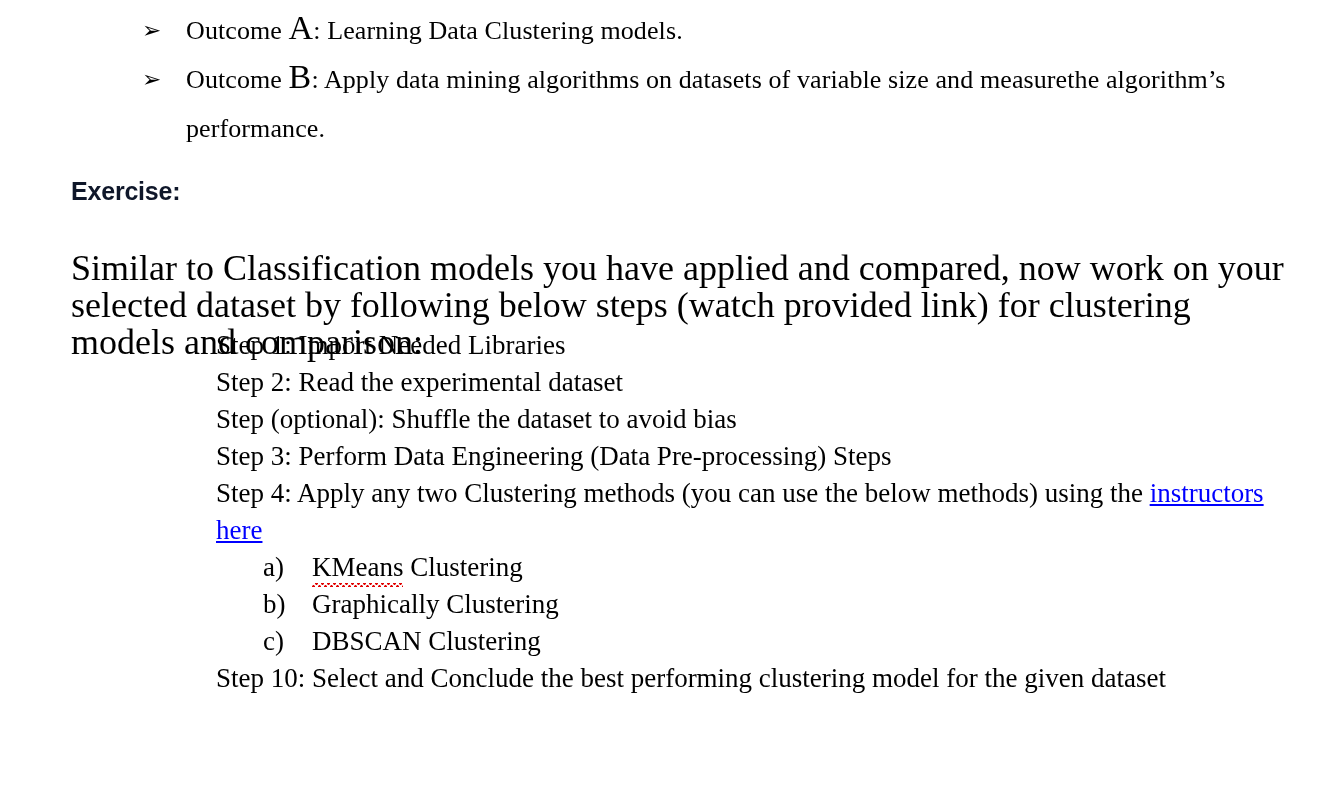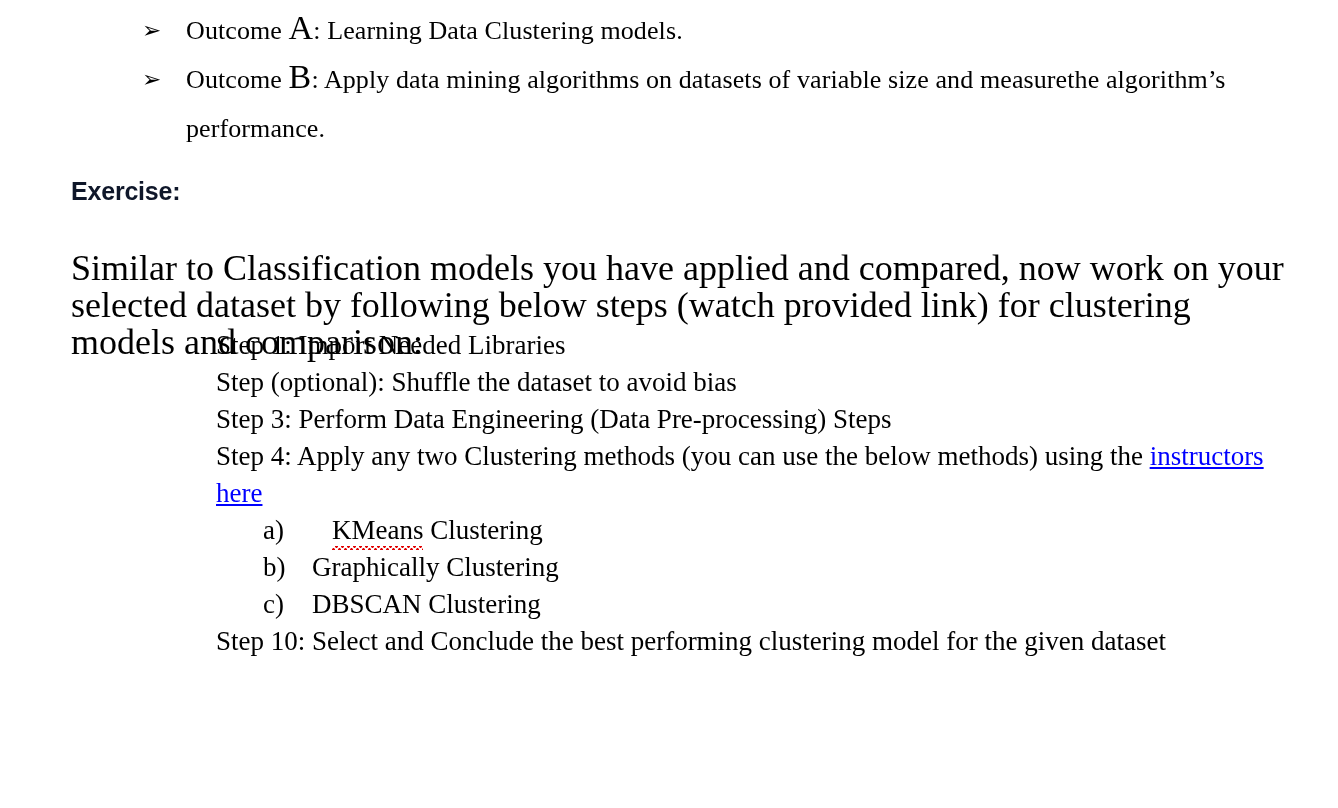--- a/index.html
+++ b/index.html
@@ -118,21 +118,20 @@
   .hyperlink {
     color: #0000FF;
     text-decoration: underline;
     text-decoration-color: #0000FF;
     text-underline-offset: 2px;
     cursor: pointer;
   }
   .misspelled {
     position: relative;
     display: inline-block;
-    margin-left: 20px;
   }
   .misspelled::after {
     content: "";
     position: absolute;
     left: 0;
     right: 0;
     bottom: -1px;
     height: 4px;
     background-image:
       radial-gradient(circle at 1.5px 3.2px, #e00000 1.1px, transparent 1.3px),
@@ -161,20 +160,21 @@
 
   </ul>
 
   <div class="exercise-heading">Exercise:</div>
 
   <div class="intro-paragraph">Similar to Classification models you have applied and compared, now work on your selected dataset by following below steps (watch provided link) for clustering models and comparison:</div>
 
   <div class="steps-block">
 
     <div class="step-line">Step 1: Import Needed Libraries</div>
+    <div class="step-line">Step 2: Read the experimental dataset</div>
     <div class="step-line">Step (optional): Shuffle the dataset to avoid bias</div>
     <div class="step-line">Step 3: Perform Data Engineering (Data Pre-processing) Steps</div>
 
     <div class="step-line"><span>Step 4: Apply any two Clustering methods (you can use the below methods) using the </span><a class="hyperlink">instructors here</a></div>
 
     <ul class="method-list">
       <li class="method-item">
         <span class="method-marker">a)</span><span class="misspelled">KMeans</span><span> Clustering</span>
       </li>
       <li class="method-item">

